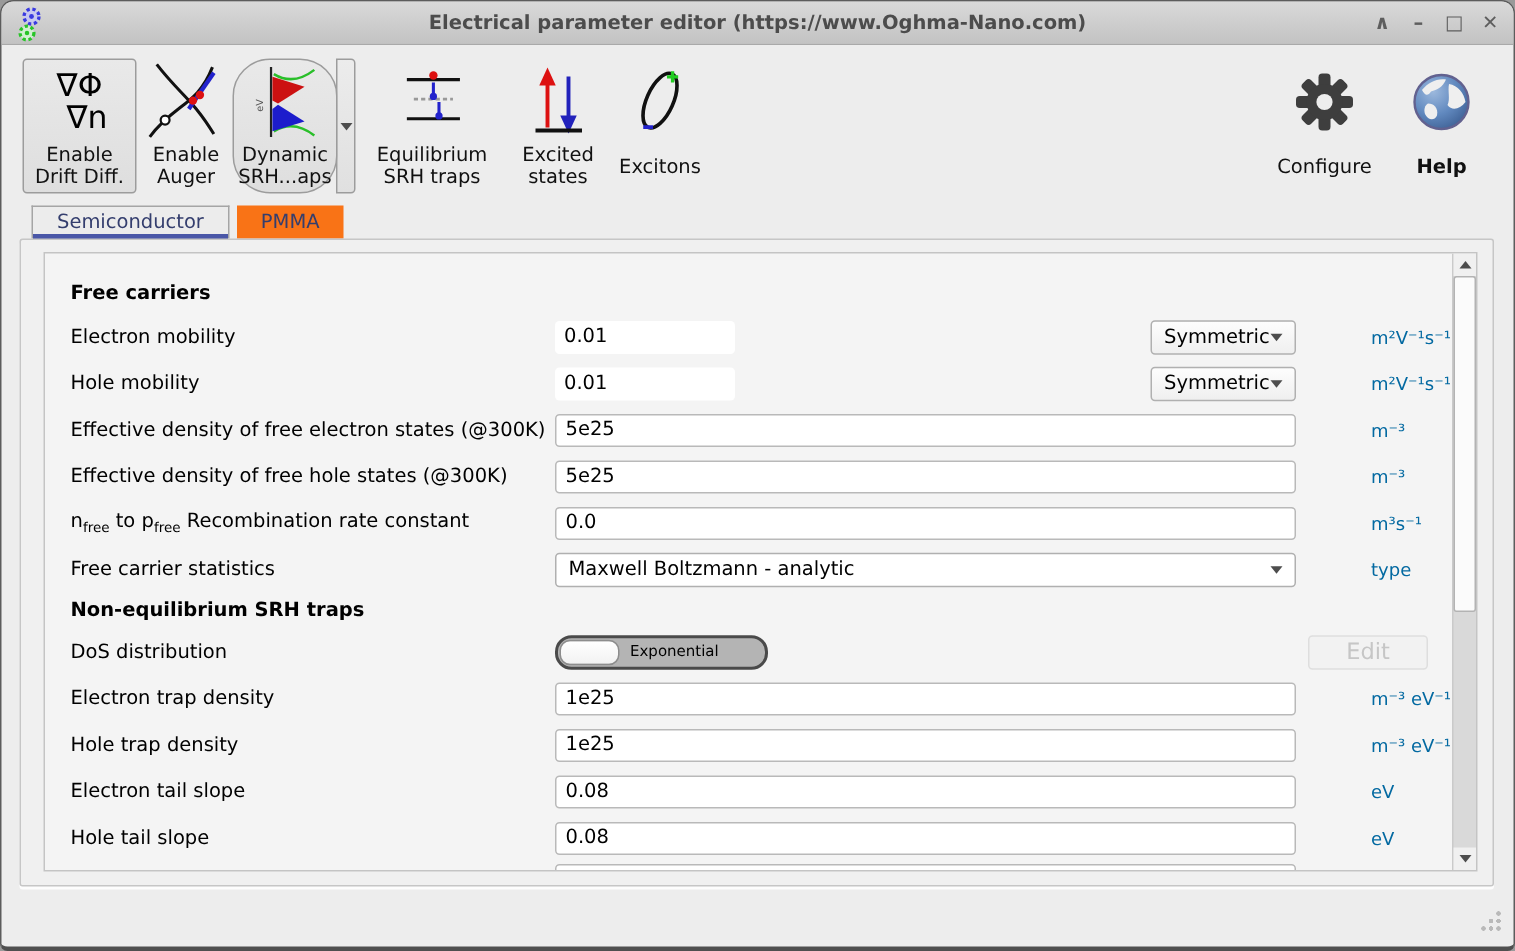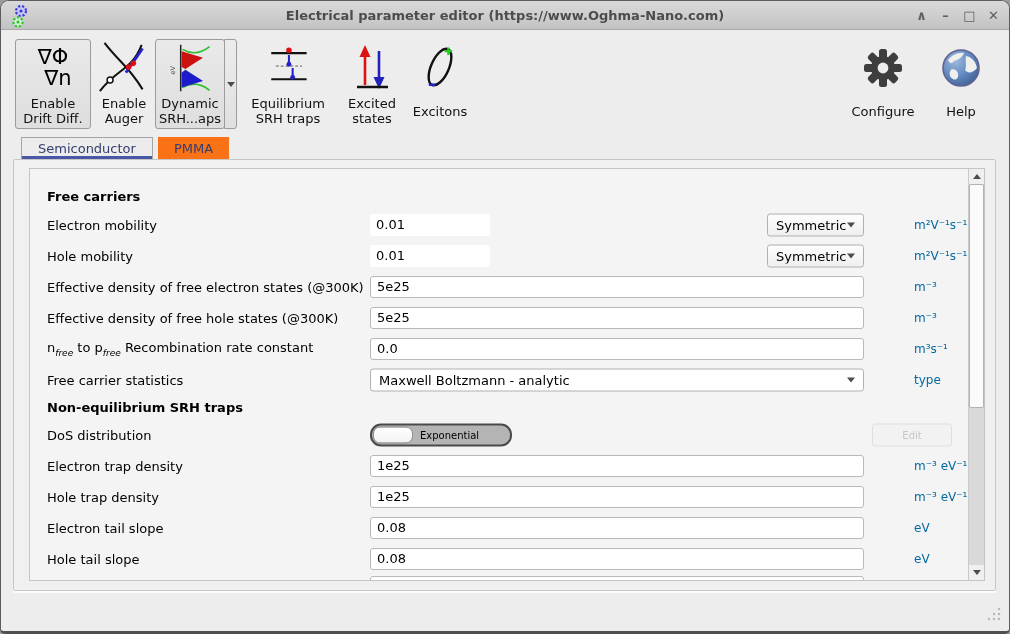--- a/index.html
+++ b/index.html
@@ -35,21 +35,21 @@
     height:32px; display:flex; align-items:center; justify-content:center;
     font-size:13px; line-height:1.12; text-align:center; color:#111; white-space:pre-line;
   }
   .nabla { font-size:21px; line-height:1.02; color:#000; text-align:center; }
   .overflow-btn {
     width:13px; height:90px; border:1px solid #9c9c9c; border-radius:0 3px 3px 0;
     background:linear-gradient(#ececec,#e0e0e0); display:flex; align-items:center; justify-content:center; margin-left:-1px;
   }
   .tri-down { width:0; height:0; border-left:4px solid transparent; border-right:4px solid transparent; border-top:5px solid #4d4d4d; }
   .spacer { flex:1; }
-  .tbtn.w56 { width:58px; } .tbtn.w68 { width:70px; } .tbtn.w88 { width:90px; } .tbtn.w80 { width:84px; } .tbtn.w48 { width:56px; }
+  .tbtn.w56 { width:58px; } .tbtn.w68 { width:70px;border-radius:25px; } .tbtn.w88 { width:90px; } .tbtn.w80 { width:84px; } .tbtn.w48 { width:56px;font-weight:bold; }
   
   .tabs { position:absolute; left:20px; top:136px; height:22px; display:flex; }
   .tab {
     height:22px; padding:0 16px; font-size:13px; color:#343e6e;
     display:flex; align-items:center; position:relative;
   }
   .tab.active { background:#ececec; border:1px solid #a5a5a5; border-bottom:none; }
   .tab.active .tab-underline { position:absolute; left:0; right:0; bottom:-1px; height:4px; background:#4a57a7; }
   .tab.inactive { background:#f97316; margin-left:5px; }
   
@@ -60,21 +60,21 @@
   }
   .scroll-area {
     position:absolute; left:15px; top:8px; width:956px; height:413px;
     background:#f4f4f4; border:1px solid #c4c4c4; overflow:hidden;
   }
   .form { position:absolute; left:0; top:0; width:938px; padding-top:13px; }
   .row { position:relative; height:31px; }
   .row.hdr { height:27px; } .row.hdr2 { height:24px; }
   .section-label { position:absolute; left:17px; top:50%; transform:translateY(-50%); font-size:13px; font-weight:bold; color:#000; }
   .flabel { position:absolute; left:17px; top:50%; transform:translateY(-50%); font-size:13px; color:#000; }
-  .flabel sub { font-size:9px;font-style:italic; }
+  .flabel sub { font-size:9px; }
   .finput {
     position:absolute; top:50%; transform:translateY(-50%); height:22px;
     font-family:"DejaVu Sans", sans-serif; font-size:13px; color:#000; padding:0 6px;
     background:#fff; border:1px solid #b9b9b9; border-radius:3px; outline:none;
   }
   .finput.small { left:340px; width:120px; border:none; }
   .finput.wide { left:340px; width:494px; }
   .combo {
     position:absolute; top:50%; transform:translateY(-50%); height:23px;
     display:flex; align-items:center; font-size:13px; color:#000;
@@ -88,21 +88,21 @@
   .toggle {
     position:absolute; left:340px; top:50%; transform:translateY(-50%);
     width:142px; height:23px; background:#b4b4b4; border:2px solid #4a4a4a; border-radius:11px;
     display:flex; align-items:center;
   }
   .knob { width:40px; height:17px; margin-left:1px; background:linear-gradient(#ffffff,#f2f2f2); border:1px solid #8d8d8d; border-radius:7px; }
   .toggle-label { margin-left:7px; font-size:10px; color:#000; }
   .edit-btn {
     position:absolute; left:842px; top:50%; transform:translateY(-50%);
     width:80px; height:23px; background:#f2f2f2; border:1px solid #dedede; border-radius:3px;
-    font-size:10px; color:#c6c6c6; text-align:center; line-height:21px;
+    font-size:15px; color:#c6c6c6; text-align:center; line-height:21px;
   }
   .partial-input { position:absolute; left:340px; width:494px; height:12px; background:#fff; border:1px solid #b9b9b9; border-radius:3px; }
   
   .scrollbar { position:absolute; right:0; top:0; width:16px; height:411px; background:#d9d9d9; border-left:1px solid #cacaca; }
   .sb-arrow { position:absolute; left:0; width:16px; height:15px; background:#f0f0f0; display:flex; align-items:center; justify-content:center; }
   .sb-arrow.up { top:0; } .sb-arrow.down { bottom:0; }
   .tri-up-s { width:0; height:0; border-left:4px solid transparent; border-right:4px solid transparent; border-bottom:5px solid #4d4d4d; }
   .tri-down-s { width:0; height:0; border-left:4px solid transparent; border-right:4px solid transparent; border-top:5px solid #4d4d4d; }
   .sb-thumb { position:absolute; left:0; top:15px; width:15px; height:224px; background:#fbfbfb; border:1px solid #b3b3b3; border-radius:2px; }
   

